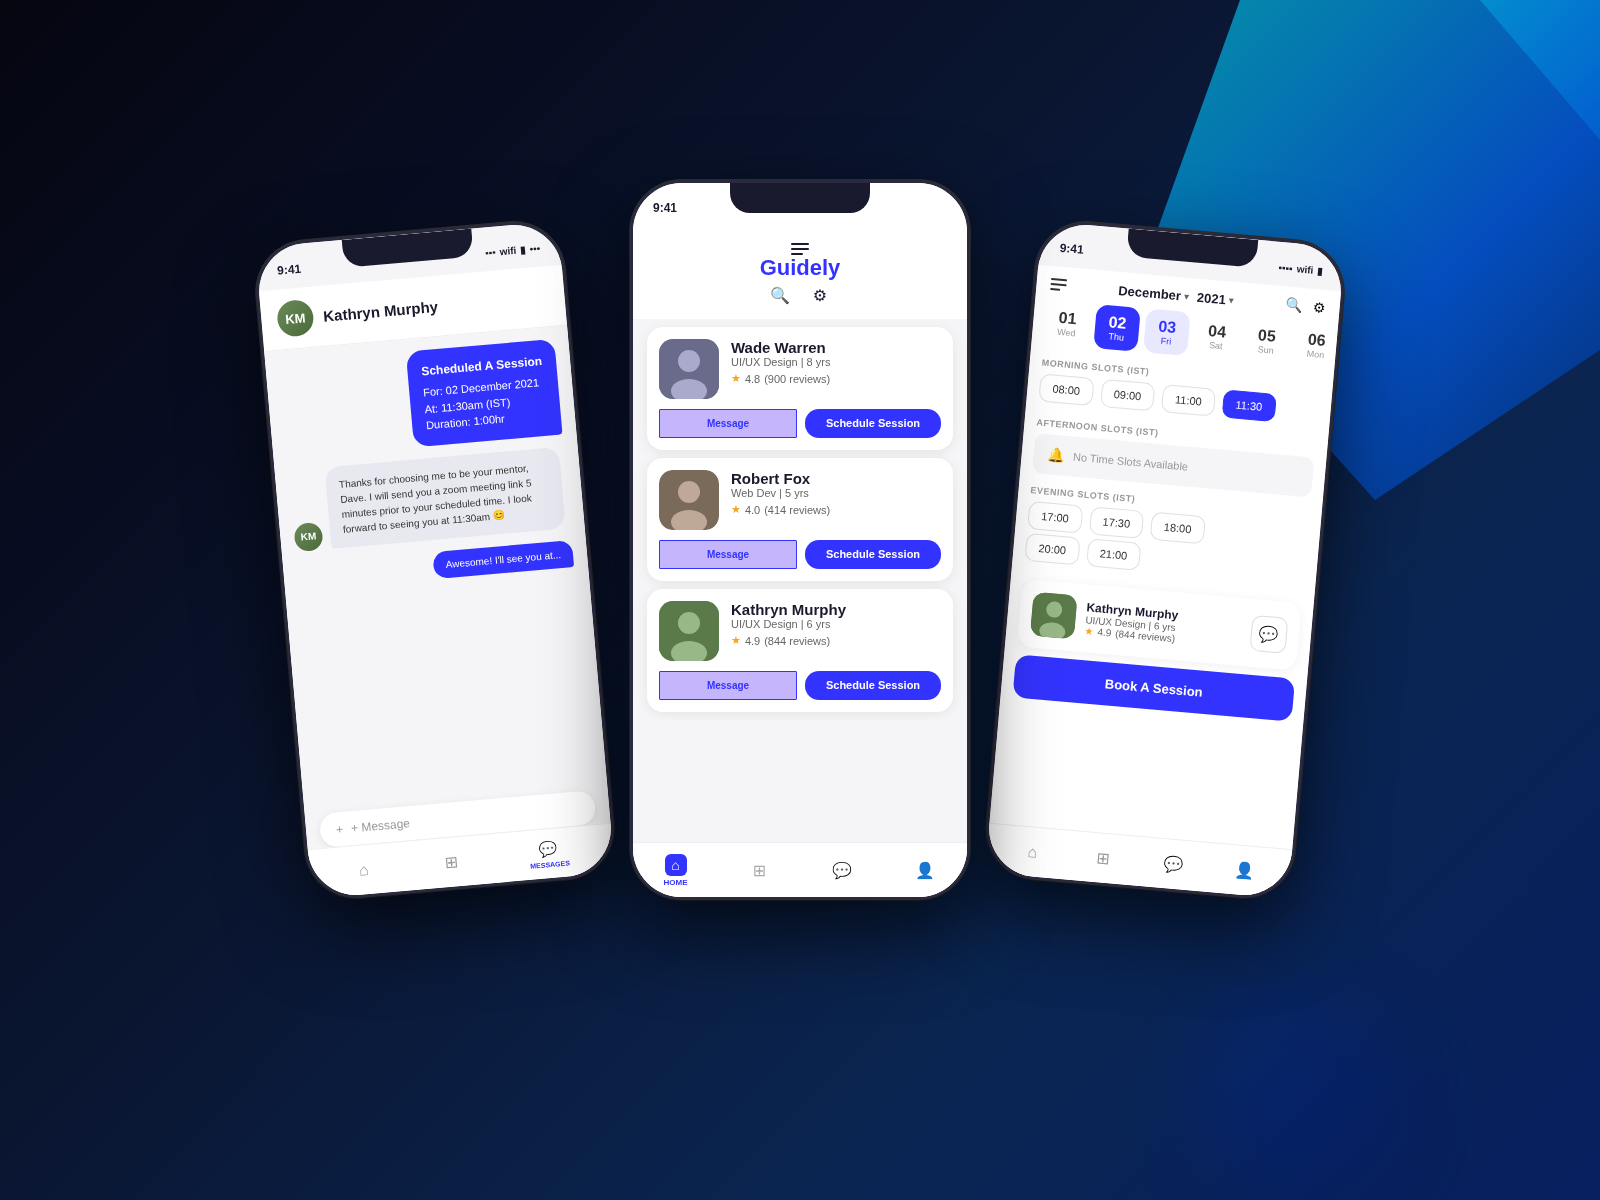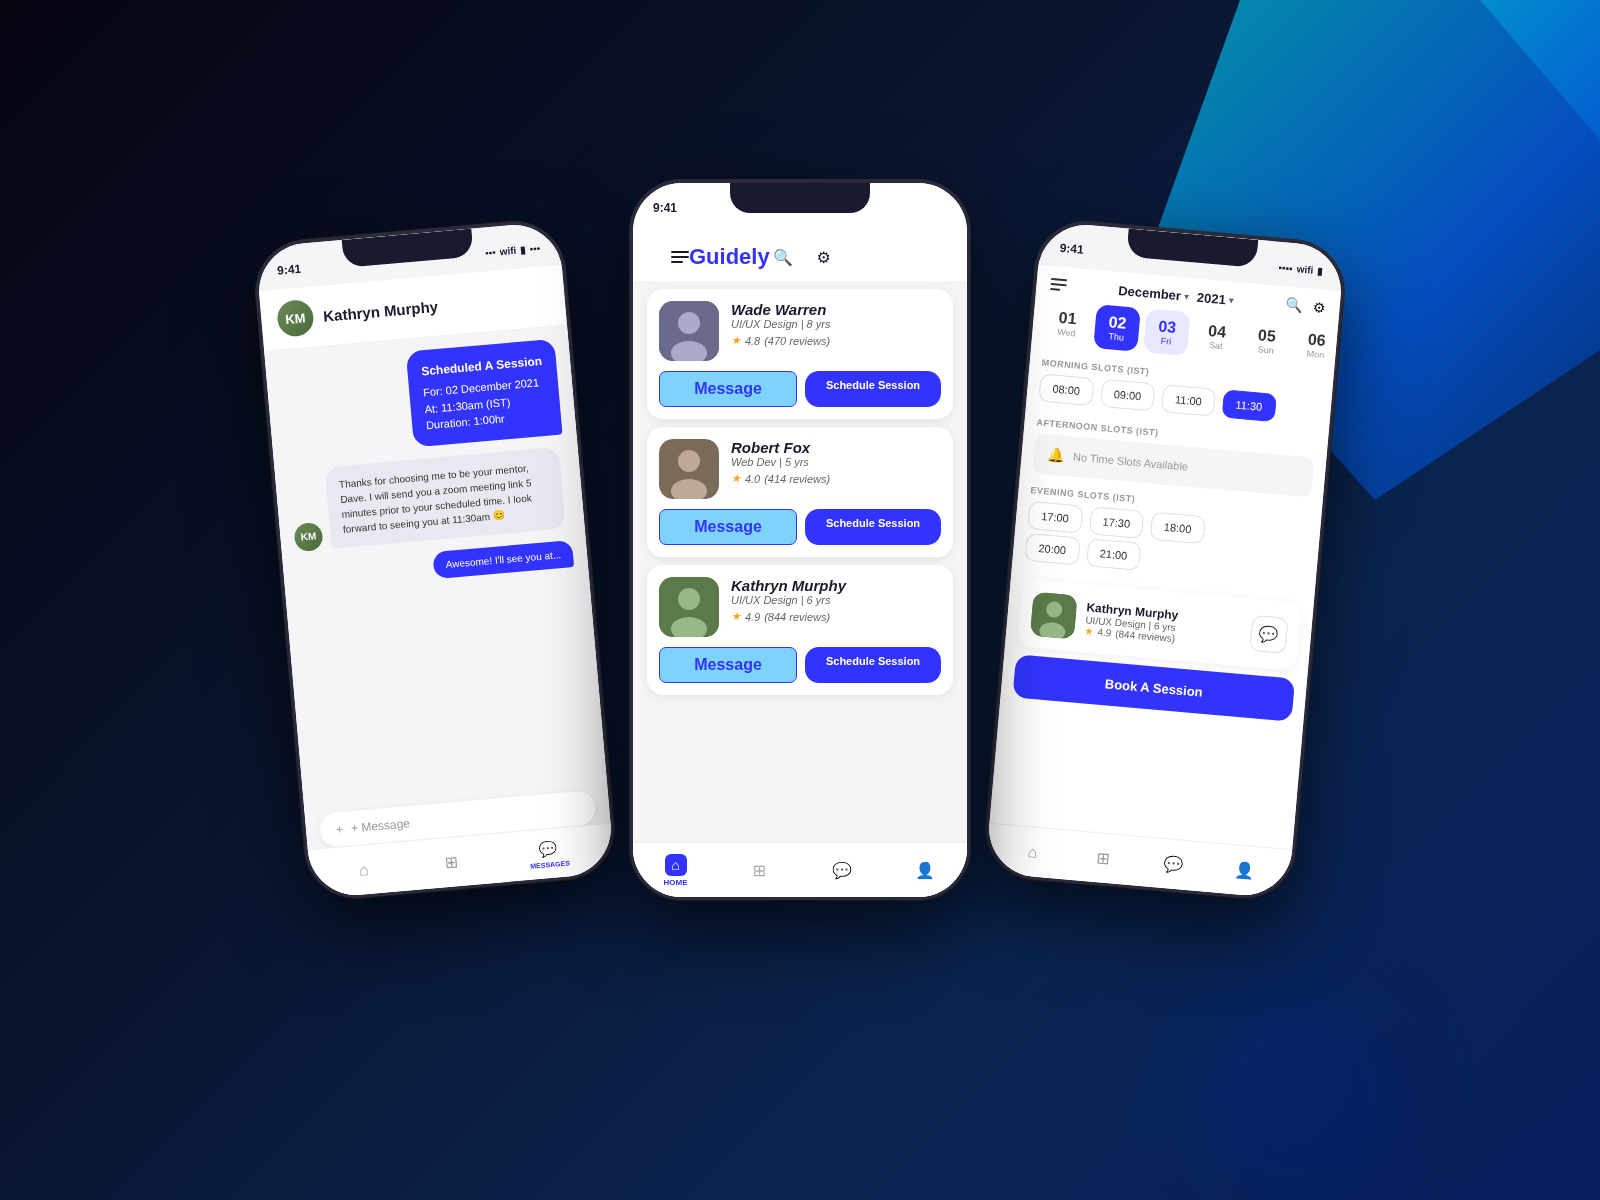--- a/index.html
+++ b/index.html
@@ -239,22 +239,24 @@
       height: 20px;
       display: flex;
       align-items: center;
       justify-content: center;
       font-size: 16px;
     }
 
     
     .center-header {
       display: flex;
+      justify-content: space-between;
       align-items: center;
       padding: 8px 20px 10px;
+      flex-direction: column;
     }
 
     .logo {
       font-size: 22px;
       font-weight: 700;
       color: #3333ff;
     }
 
     .find-mentor-section {
       padding: 4px 20px 10px;
@@ -305,21 +307,21 @@
 
     .mentor-avatar {
       width: 60px;
       height: 60px;
       border-radius: 14px;
       background: #ddd;
       flex-shrink: 0;
       overflow: hidden;
     }
 
-    .mentor-info { flex: 1; font-style: italic; }
+    .mentor-info { flex: 1; }
 
     .mentor-name {
       font-size: 15px;
       font-weight: 700;
       color: #1a1a2e;
     }
 
     .mentor-role {
       font-size: 11px;
       color: #666;
@@ -338,24 +340,24 @@
 
     .mentor-actions {
       display: flex;
       gap: 8px;
     }
 
     .btn-msg {
       flex: 1;
       padding: 8px;
       border: 1.5px solid #3333ff;
-      background: #7dd3fc;
-      border-radius: 7px;
+      background: #c4b5fd;
+      border-radius: 1px;
       color: #3333ff;
-      font-size: 16px;
+      font-size: 10px;
       font-weight: 600;
       text-align: center;
       cursor: pointer;
     }
 
     .btn-schedule {
       flex: 1;
       padding: 8px;
       border: none;
       background: #3333ff;
@@ -695,21 +697,21 @@
                   <ellipse cx="30" cy="52" rx="18" ry="12" fill="#aaaacc"></ellipse>
                 </svg>
               </div>
             </div>
             <div class="mentor-info">
               <div class="mentor-name">Wade Warren</div>
               <div class="mentor-role">UI/UX Design | 8 yrs</div>
               <div class="mentor-rating">
                 <span class="star">★</span>
                 <span>4.8</span>
-                <span>(470 reviews)</span>
+                <span>(900 reviews)</span>
               </div>
             </div>
           </div>
           <div class="mentor-actions">
             <div class="btn-msg">Message</div>
             <div class="btn-schedule">Schedule Session</div>
           </div>
         </div>
 
         <div class="mentor-card">

